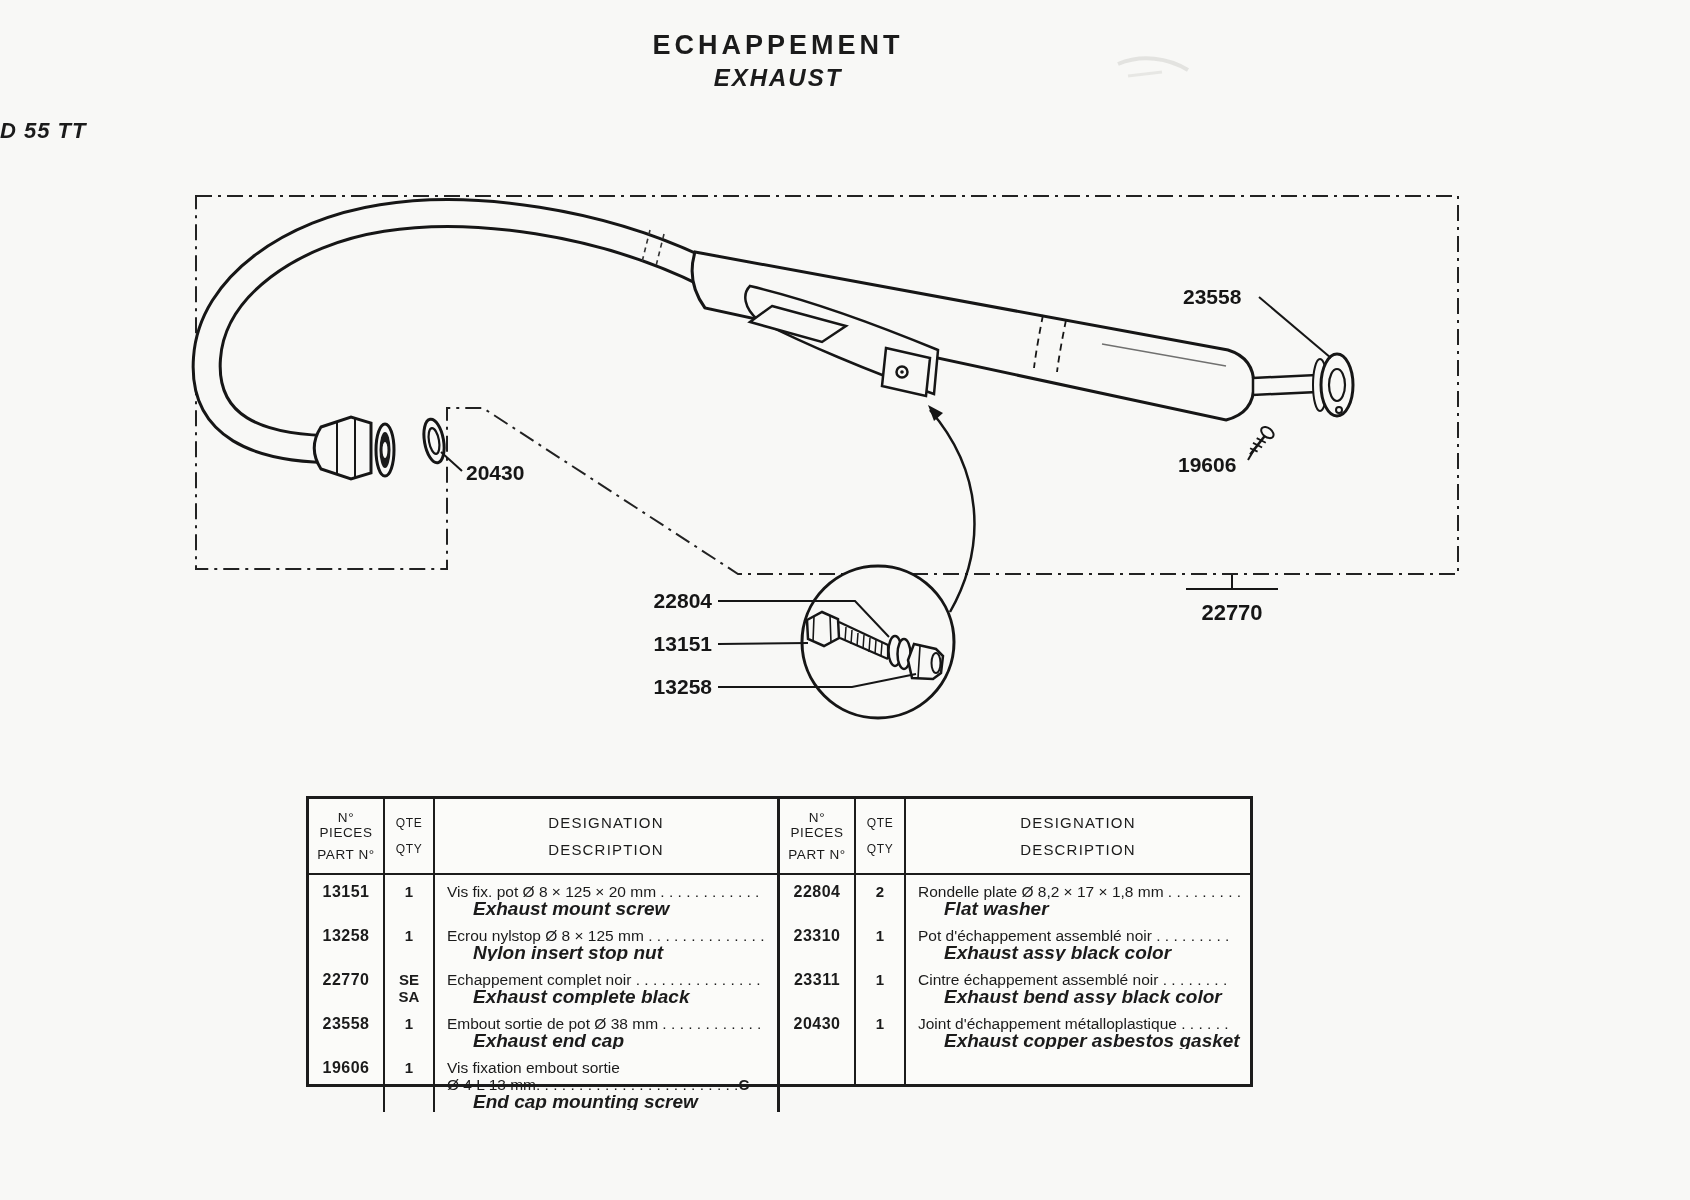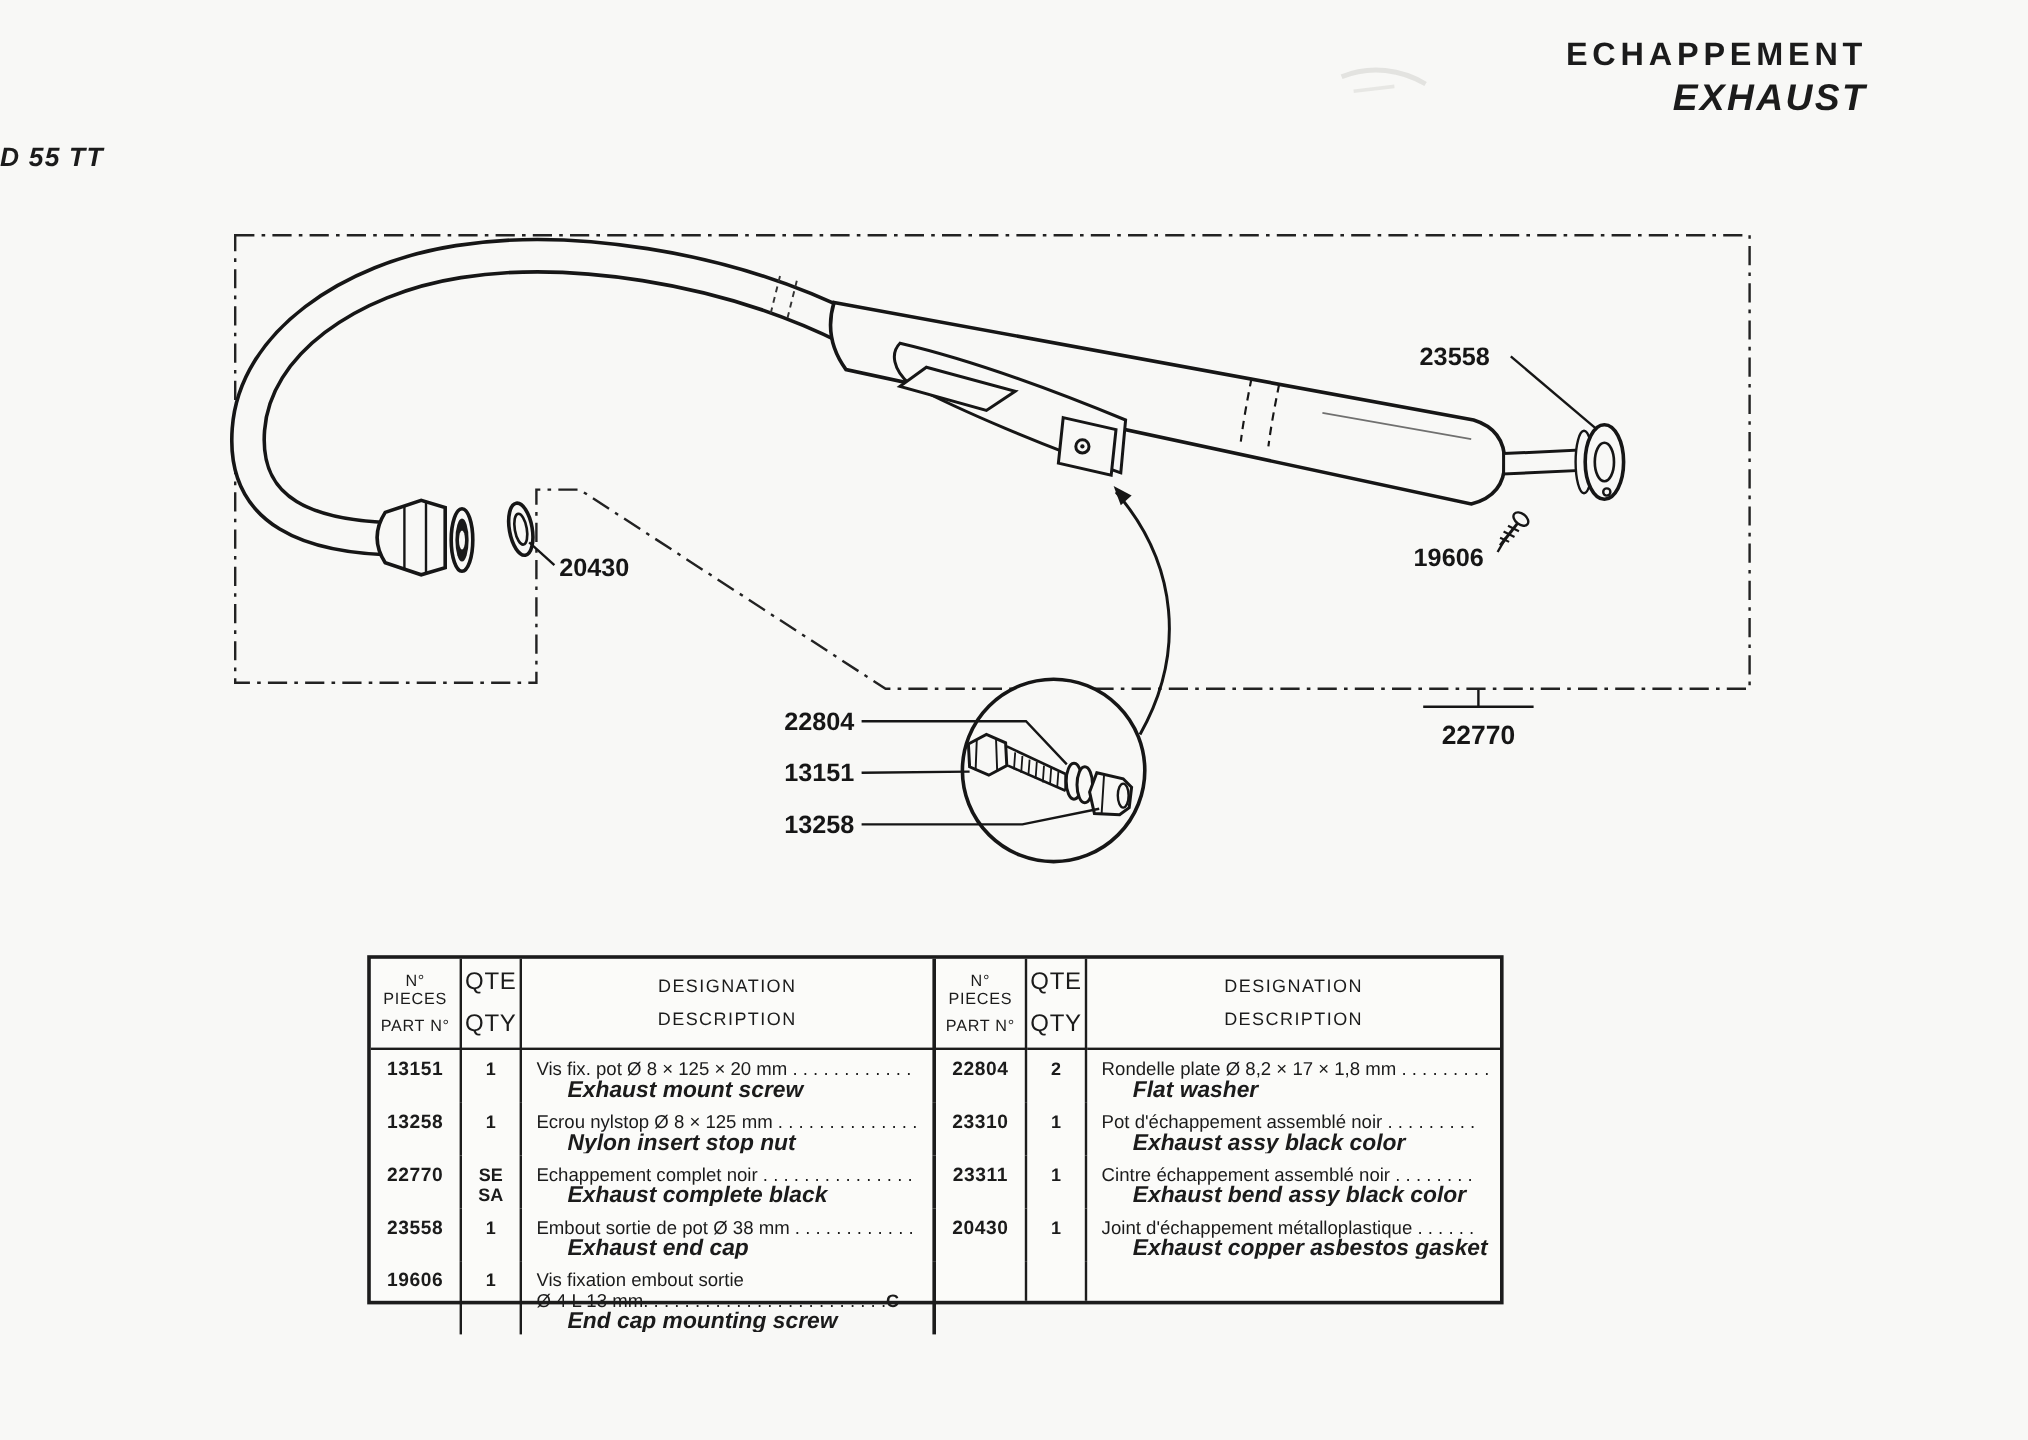--- a/index.html
+++ b/index.html
@@ -1,23 +1,23 @@
 <!DOCTYPE html>
 <html><head>
 <meta charset="utf-8">
 <style>
   html,body{margin:0;padding:0}
   body{
     width:1690px;height:1200px;position:relative;overflow:hidden;
     background:#f8f8f6;color:#1b1b1b;
     font-family:"Liberation Sans", sans-serif;
   }
-  .title-block{position:absolute;top:30px;left:0;width:1556px;text-align:right}
+  .title-block{position:absolute;top:30px;left:0;width:1556px;text-align:center}
   .title-fr{font-size:27px;font-weight:bold;letter-spacing:4px}
-  .title-en{font-size:31px;font-weight:bold;font-style:italic;letter-spacing:2px;margin-top:3px}
+  .title-en{font-size:24px;font-weight:bold;font-style:italic;letter-spacing:2px;margin-top:3px}
   .model{position:absolute;top:118px;left:0;width:1556px;
          font-size:22px;font-style:italic;font-weight:600;letter-spacing:1px}
 
   svg.diagram{position:absolute;top:0;left:0}
   .dashdot{fill:none;stroke:#222;stroke-width:2;stroke-dasharray:16 6 3 6}
   svg text{font-family:"Liberation Sans",sans-serif;font-weight:bold;font-size:21px;fill:#161616}
   svg text.big{font-size:22px}
 
   
   .parts-table{
@@ -31,21 +31,21 @@
             grid-template-rows:76px auto auto auto auto 1fr}
   .cell{box-sizing:border-box;min-width:0}
   .c1{border-right:2px solid #1c1c1c;text-align:center}
   .c2{border-right:2px solid #1c1c1c;text-align:center}
   .c3{padding-left:12px}
   .left .c3{border-right:3px solid #1c1c1c}
   .th{border-bottom:2.5px solid #1c1c1c;display:flex;flex-direction:column;
       align-items:center;justify-content:center;gap:7px;text-align:center;
       font-size:13.5px;letter-spacing:.6px;padding:4px 2px}
   .th.h-desig{font-size:15px;letter-spacing:1.2px;gap:10px}
-  .th.h-qty{font-size:20px;gap:12px}
+  .th.h-qty{font-size:12px;gap:12px}
   .pre{white-space:pre-line}
   .pnum{font-weight:bold;font-size:16px;padding-top:8px;letter-spacing:.5px}
   .qty{font-weight:bold;font-size:15px;padding-top:8px}
   .desig{padding-top:8px;padding-bottom:2px;padding-right:4px}
   .fr{font-size:15.5px;line-height:17px;white-space:nowrap;overflow:hidden}
   .en{font-size:19px;line-height:17px;font-style:italic;font-weight:700;
       padding-left:26px;white-space:nowrap;overflow:hidden}
   .line2{display:flex;padding-right:16px}
   .cnote{font-weight:bold;font-size:15px}
 </style>

